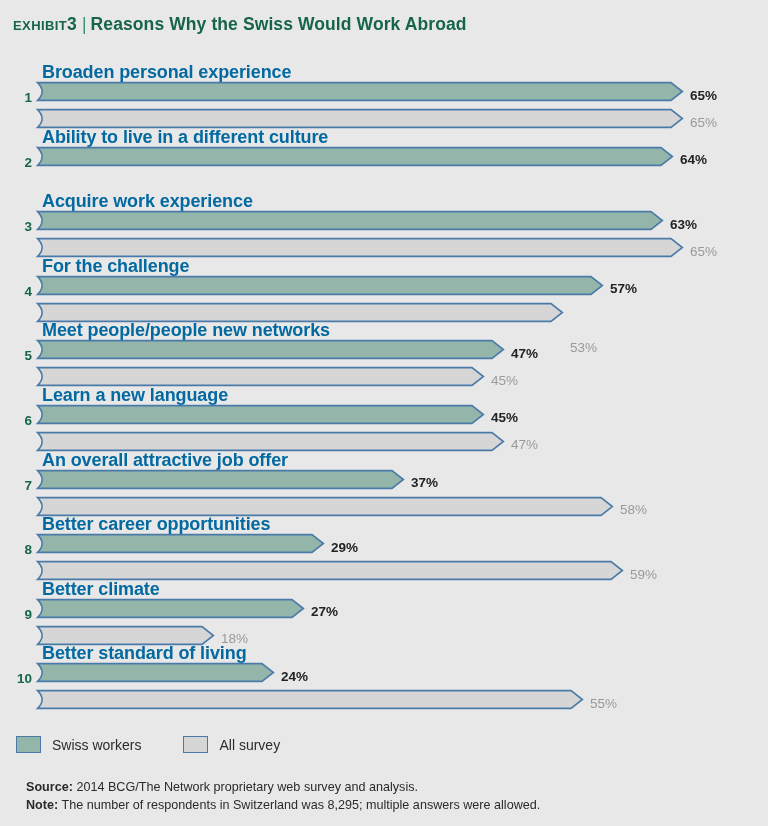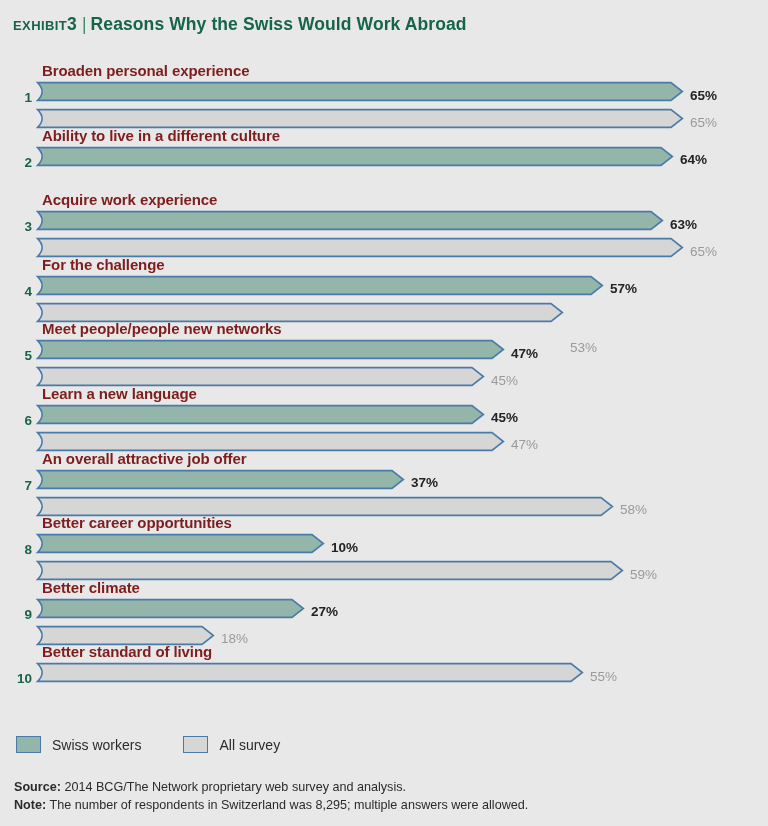--- a/index.html
+++ b/index.html
@@ -54,23 +54,23 @@
 
   .row {
     position: relative;
     height: 64.6px;
   }
 
   .row-label {
     position: absolute;
     left: 42px;
     top: 0px;
-    font-size: 15px;
+    font-size: 18px;
     font-weight: bold;
-    color: #7f1d1d;
+    color: #0369a1;
     white-space: nowrap;
     letter-spacing: -0.1px;
   }
 
   .rank {
     position: absolute;
     left: 0px;
     width: 32px;
     top: 28px;
     text-align: right;
@@ -145,21 +145,21 @@
   .legend-swatch.all { background: #d6d6d6; }
   .legend-label {
     font-size: 14px;
     color: #2b2b2b;
     text-align: right;
   }
 
   
   #footnotes {
     position: absolute;
-    left: 14px;
+    left: 26px;
     top: 779px;
     font-size: 12.6px;
     color: #2b2b2b;
     line-height: 17.5px;
   }
   .fn-line { white-space: nowrap; }
   .fn-key { font-weight: bold; }
 </style>
 </head>
 <body>
@@ -318,21 +318,21 @@
     <div class="row">
       <div class="row-label">Better career opportunities</div>
       <div class="rank">8</div>
       <div class="bars">
         <div class="bar-line">
           <div class="bar-wrap" style="width: 289px;">
             <svg class="bar-svg" viewBox="0 0 289 21" preserveAspectRatio="none" width="289" height="21">
               <path d="M 1.6,1.6 L 276,1.6 L 287.4,10.5 L 276,19.4 L 1.6,19.4 Q 10.6,10.5 1.6,1.6 Z" fill="#93b5aa" stroke="#4a7ba8" stroke-width="1.6" stroke-linejoin="miter"></path>
             </svg>
           </div>
-          <div class="bar-value swiss" style="left: 295px;">10%</div>
+          <div class="bar-value swiss" style="left: 295px;">29%</div>
         </div>
         <div class="bar-line">
           <div class="bar-wrap" style="width: 588px;">
             <svg class="bar-svg" viewBox="0 0 588 21" preserveAspectRatio="none" width="588" height="21">
               <path d="M 1.6,1.6 L 575,1.6 L 586.4,10.5 L 575,19.4 L 1.6,19.4 Q 10.6,10.5 1.6,1.6 Z" fill="#d6d6d6" stroke="#4a7ba8" stroke-width="1.6" stroke-linejoin="miter"></path>
             </svg>
           </div>
           <div class="bar-value all" style="left: 594px;">59%</div>
         </div>
       </div>
@@ -356,20 +356,28 @@
             </svg>
           </div>
           <div class="bar-value all" style="left: 185px;">18%</div>
         </div>
       </div>
     </div>
     <div class="row">
       <div class="row-label">Better standard of living</div>
       <div class="rank">10</div>
       <div class="bars">
+        <div class="bar-line">
+          <div class="bar-wrap" style="width: 239px;">
+            <svg class="bar-svg" viewBox="0 0 239 21" preserveAspectRatio="none" width="239" height="21">
+              <path d="M 1.6,1.6 L 226,1.6 L 237.4,10.5 L 226,19.4 L 1.6,19.4 Q 10.6,10.5 1.6,1.6 Z" fill="#93b5aa" stroke="#4a7ba8" stroke-width="1.6" stroke-linejoin="miter"></path>
+            </svg>
+          </div>
+          <div class="bar-value swiss" style="left: 245px;">24%</div>
+        </div>
         <div class="bar-line">
           <div class="bar-wrap" style="width: 548px;">
             <svg class="bar-svg" viewBox="0 0 548 21" preserveAspectRatio="none" width="548" height="21">
               <path d="M 1.6,1.6 L 535,1.6 L 546.4,10.5 L 535,19.4 L 1.6,19.4 Q 10.6,10.5 1.6,1.6 Z" fill="#d6d6d6" stroke="#4a7ba8" stroke-width="1.6" stroke-linejoin="miter"></path>
             </svg>
           </div>
           <div class="bar-value all" style="left: 554px;">55%</div>
         </div>
       </div>
     </div>

